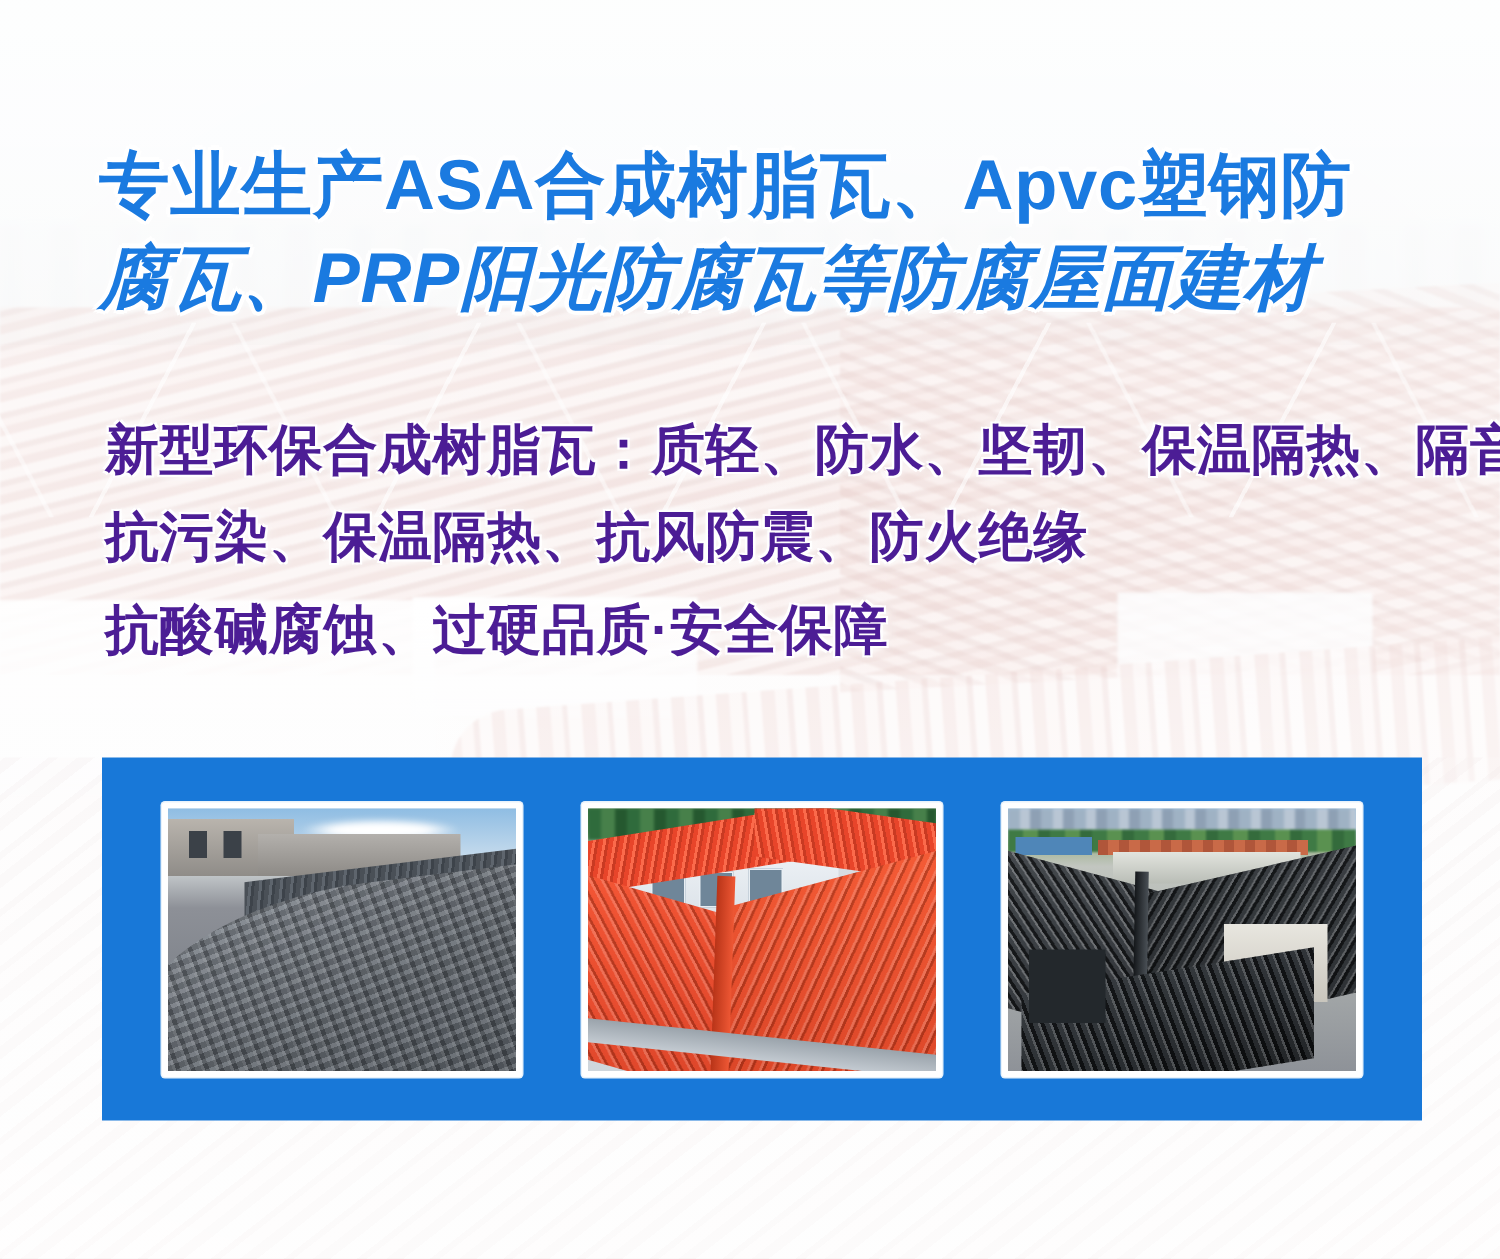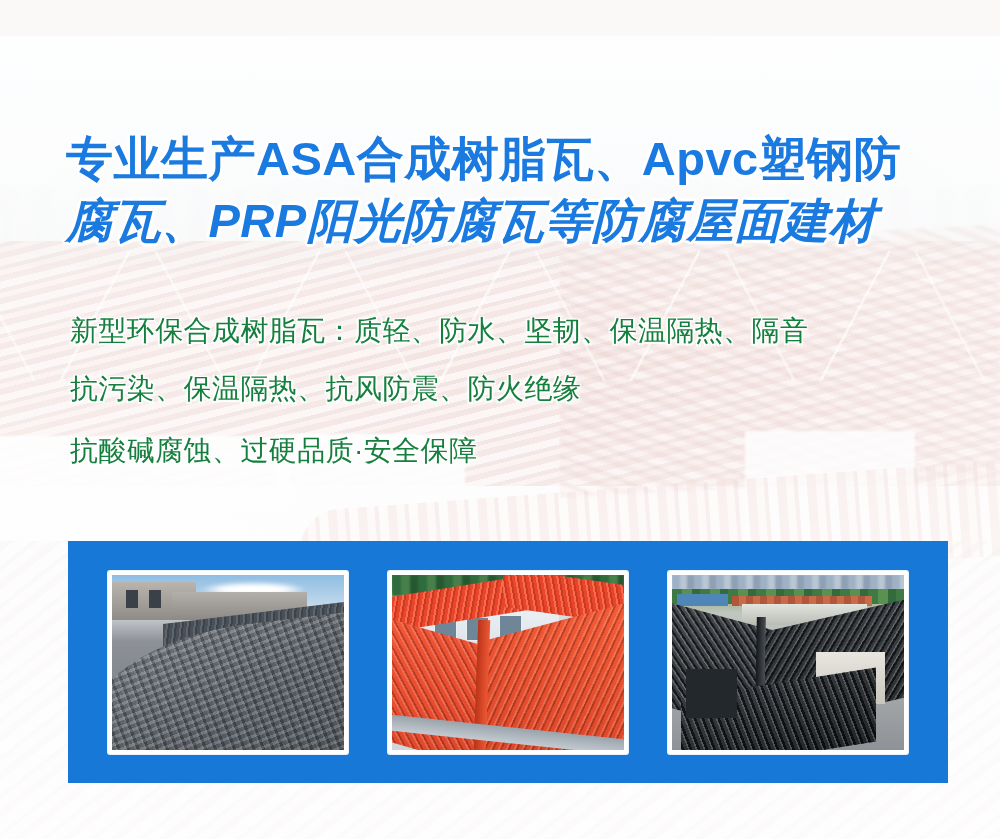--- a/index.html
+++ b/index.html
@@ -5,21 +5,21 @@
   * { margin:0; padding:0; box-sizing:border-box; }
   html,body { width:1000px; height:839px; }
   body {
     font-family:"Liberation Sans","DejaVu Sans",sans-serif;
     background:#fbf8f8;
     overflow:hidden;
     position:relative;
   }
 
   
-  #banner { position:absolute; inset:0; overflow:hidden;margin-top:36px; }
+  #banner { position:absolute; inset:0; overflow:hidden; }
 
   .bg-layer { position:absolute; inset:0; }
 
   
   .bg-sky {
     height:230px;
     background:linear-gradient(180deg,#f2f6f9 0%,#eef3f7 40%,#eceff1 75%,#e9eaea 100%);
   }
   
   .bg-skyline{
@@ -127,21 +127,21 @@
     text-shadow:
       -2px -2px 0 #fff, 2px -2px 0 #fff, -2px 2px 0 #fff, 2px 2px 0 #fff,
       0 -3px 0 #fff, 0 3px 0 #fff, -3px 0 0 #fff, 3px 0 0 #fff,
       0 0 7px rgba(255,255,255,.95), 0 0 14px rgba(255,255,255,.8);
     white-space:nowrap;
   }
   .headline .l2{ display:block;font-style:italic; }
 
   .sub{
     position:absolute; left:70px; width:890px;
-    font-size:28px; font-weight:normal; color:#15803d;
+    font-size:36px; font-weight:bold; color:#4c1d95;
     letter-spacing:.4px; white-space:nowrap;
     text-shadow:
       -1.5px -1.5px 0 #fff, 1.5px -1.5px 0 #fff, -1.5px 1.5px 0 #fff, 1.5px 1.5px 0 #fff,
       0 0 6px rgba(255,255,255,.98), 0 0 12px rgba(255,255,255,.85);
   }
   .sub1{ top:276px; }
   .sub2{ top:334px; }
   .sub3{ top:396px; }
 
   

